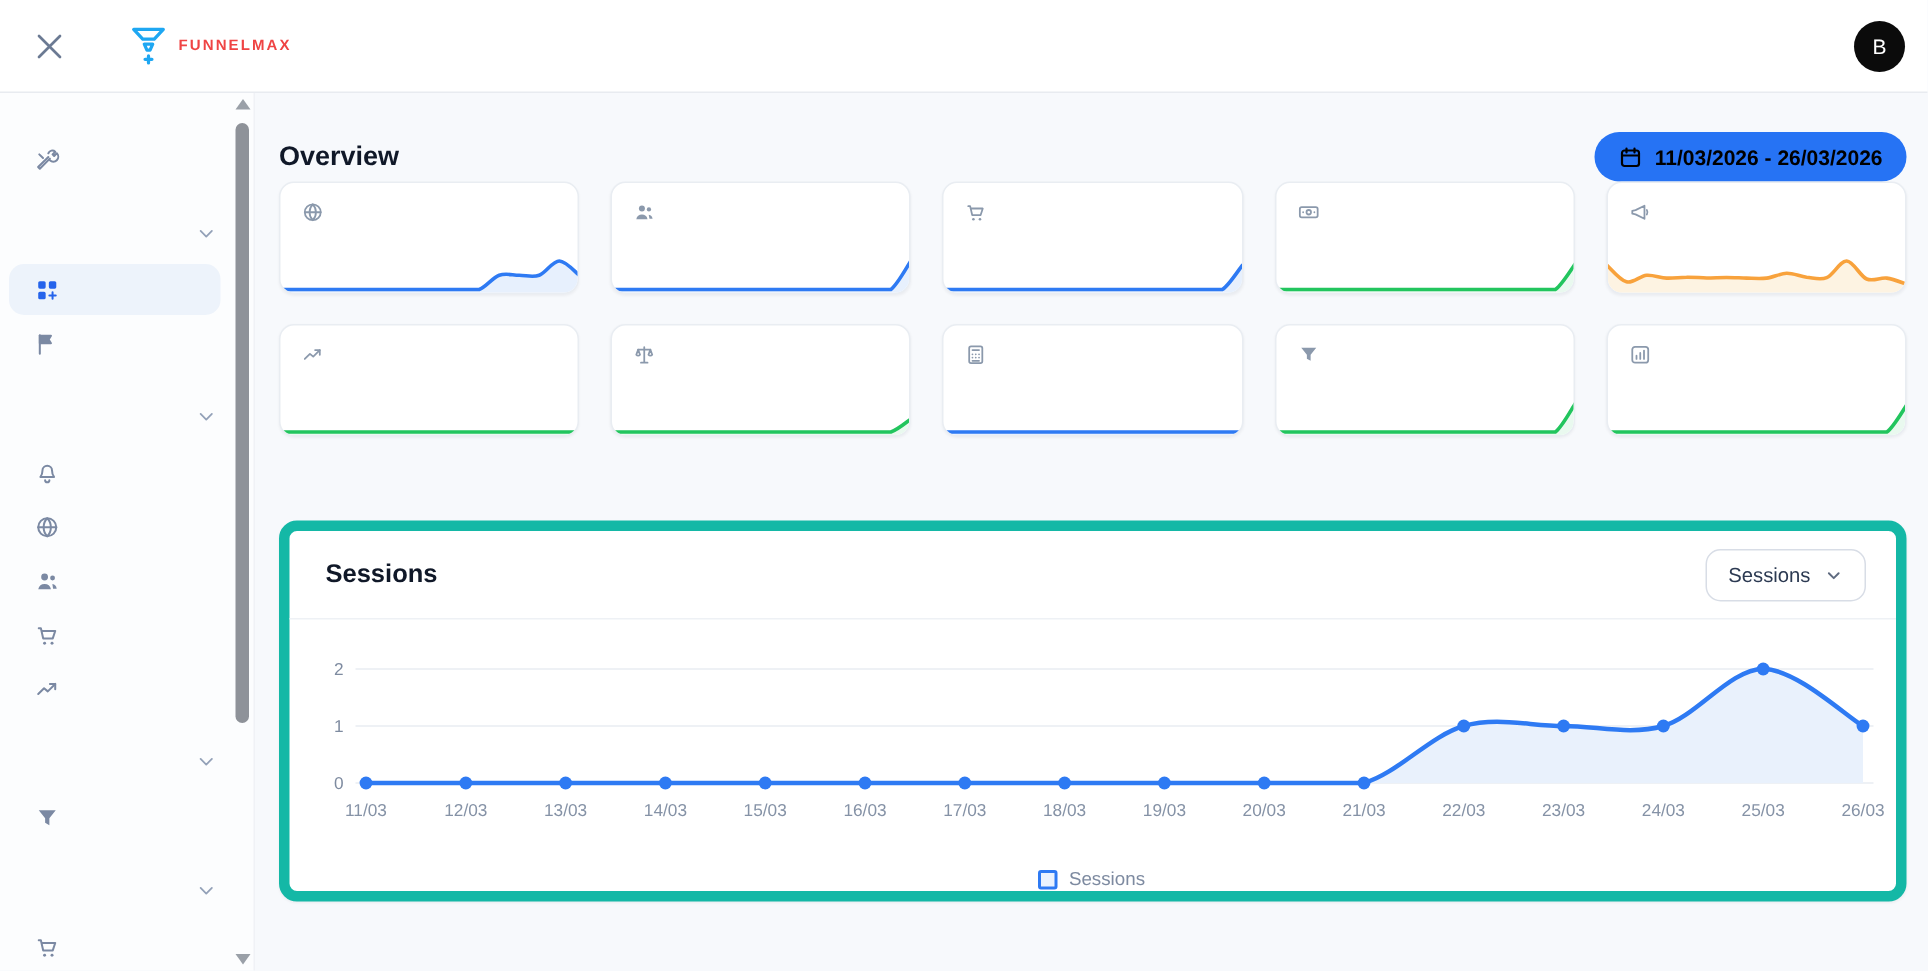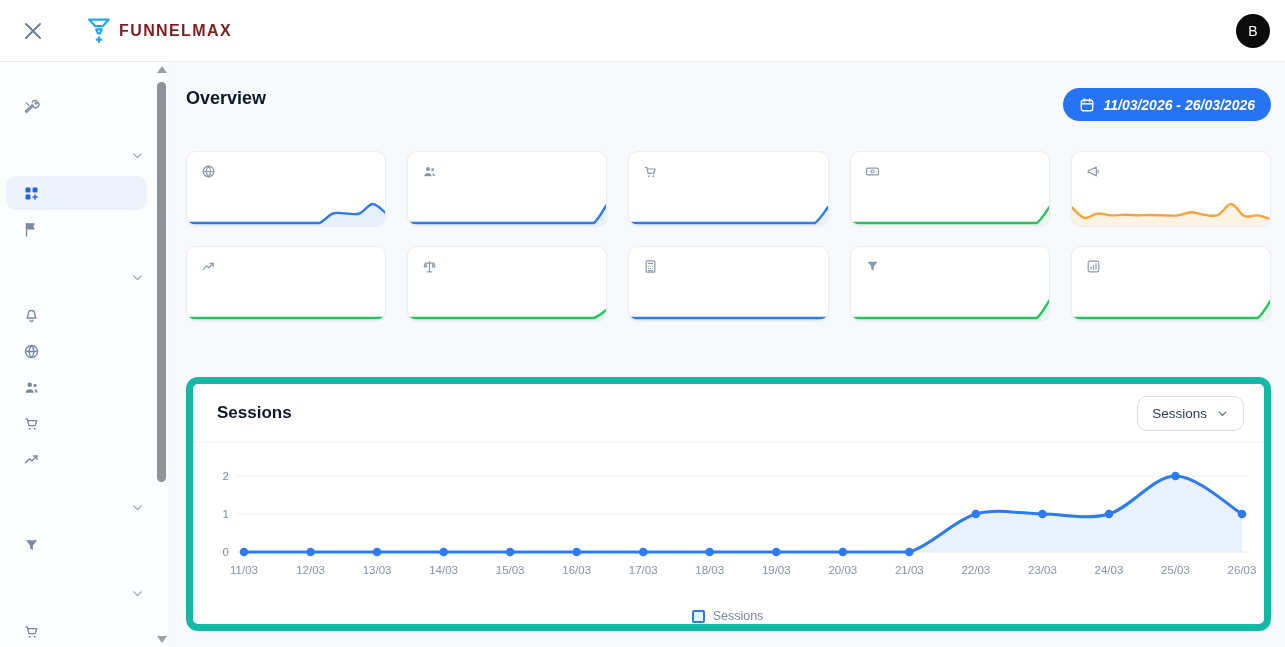--- a/index.html
+++ b/index.html
@@ -7,21 +7,21 @@
     font-family:"Liberation Sans", sans-serif; background:#f7f9fc; color:#16223a; }
   svg { display:block; font-family:inherit; }
 
   
   .topbar { position:absolute; top:0; left:0; right:0; height:62px; background:#fff;
     border-bottom:1px solid #e8ebf0; display:flex; align-items:center; z-index:10; }
   .close-btn { margin-left:21px; width:26px; height:26px; background:none; border:none;
     color:#6b7a93; cursor:pointer; }
   .logo { margin-left:39px; display:flex; align-items:center; gap:7px; }
   .logo svg { color:#1ea7f2; }
-  .brand { font-weight:bold; font-size:16px; letter-spacing:1.4px; color:#7f1d1d; }
+  .brand { font-weight:bold; font-size:10px; letter-spacing:1.4px; color:#ef4444; }
   .avatar { margin-left:auto; margin-right:15px; width:34px; height:34px; border-radius:50%;
     background:#0b0b0b; color:#fff; font-size:14px; display:flex; align-items:center;
     justify-content:center; cursor:pointer; }
 
   
   .sidebar { position:absolute; top:62px; left:0; bottom:0; width:170px; background:#fcfdfe;
     border-right:1px solid #f0f2f6; overflow:hidden; }
   .side-inner { padding:26px 14px 0 0; height:100%; overflow:hidden; }
   .side-item { height:34px; margin:2px 8px 2px 6px; padding:0 6px 0 17px; border-radius:10px;
     display:flex; align-items:center; gap:12px; font-size:13.5px; color:#3d4a63; cursor:pointer; }
@@ -38,25 +38,25 @@
     border-left:5px solid transparent; border-right:5px solid transparent;
     border-bottom:7px solid #9aa0a8; cursor:pointer; }
   .sb-down { position:absolute; bottom:4px; left:1px; width:0; height:0;
     border-left:5px solid transparent; border-right:5px solid transparent;
     border-top:7px solid #9aa0a8; cursor:pointer; }
   .sb-thumb { position:absolute; top:20px; left:1px; width:9px; height:400px;
     background:#8e9299; border-radius:5px; cursor:pointer; }
 
   
   .main { position:absolute; top:62px; left:170px; right:0; bottom:0; padding:26px 14px 0 16px; }
-  .page-head { display:flex; align-items:flex-start; justify-content:space-between; margin-bottom:30px; }
+  .page-head { display:flex; align-items:center; justify-content:space-between; }
   .page-title { font-size:18px; font-weight:bold; color:#101828; }
-  .date-btn { display:flex; align-items:center; gap:8px; background:#2673f4; color:#ffffff;
+  .date-btn { display:flex; align-items:center; gap:8px; background:#2673f4; color:#000000;
     border:none; border-radius:18px; height:33px; padding:10px 16px; font-size:14px;
-    font-weight:bold; font-family:inherit; cursor:pointer;font-style:italic; }
+    font-weight:bold; font-family:inherit; cursor:pointer; }
 
   .cards-grid { display:grid; grid-template-columns:repeat(5,1fr); gap:20px 21px; margin-bottom:56px; }
   .card { position:relative; height:75px; background:#fff; border:1px solid #e9edf2;
     border-radius:10px; padding:12px 14px; box-shadow:0 1px 2px rgba(16,24,40,.05);
     overflow:hidden; }
   .card-top { display:flex; align-items:center; gap:8px; font-size:12.5px; color:#8494a8; }
   .card-top svg { color:#8b99ac; }
   .card-value { margin-top:7px; font-size:15px; font-weight:bold; color:#141f38; }
   .spark { position:absolute; left:-1px; right:-1px; bottom:-1px; height:26px; }
   .spark svg { width:100%; height:100%; }

